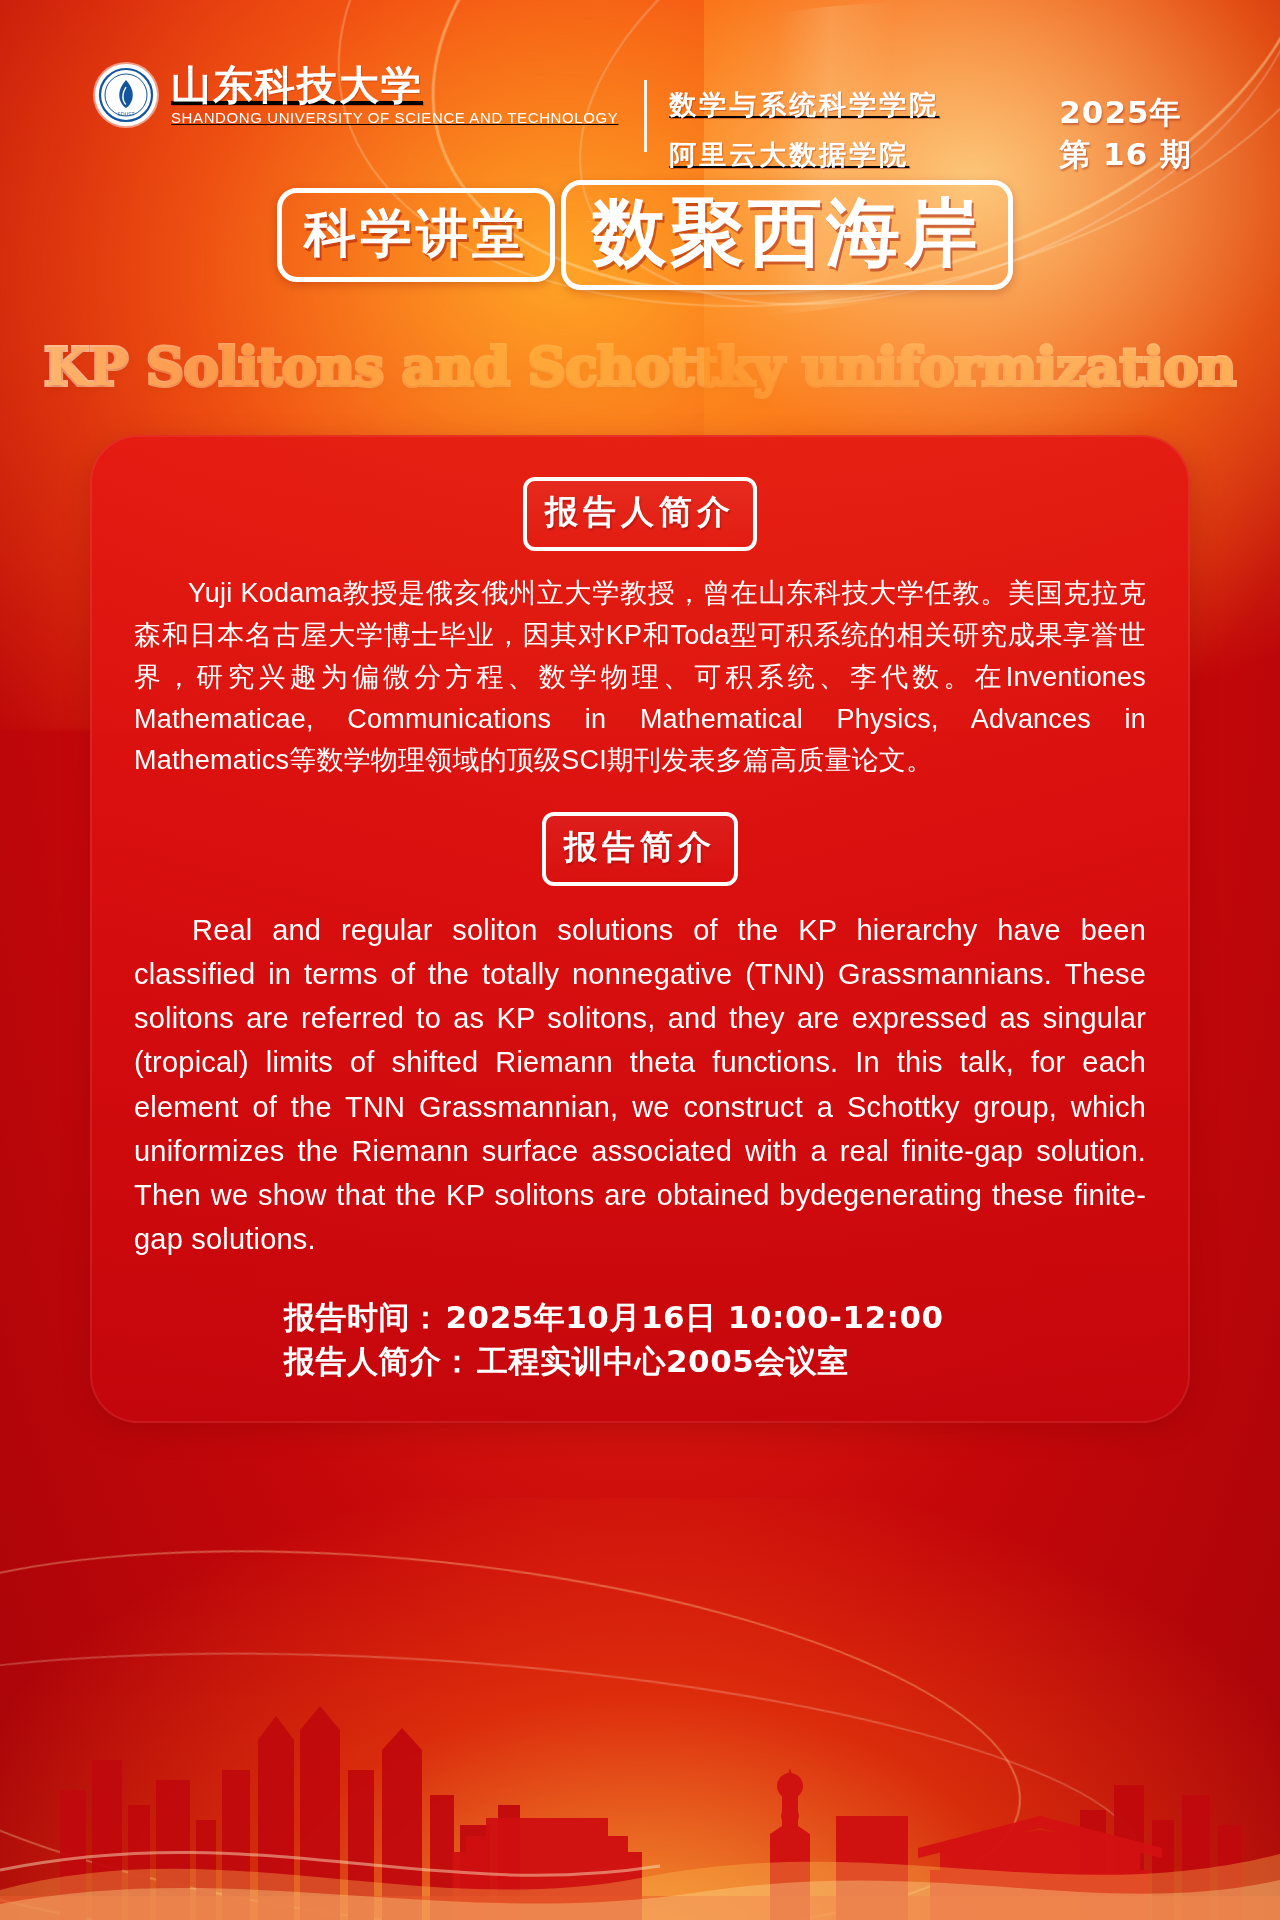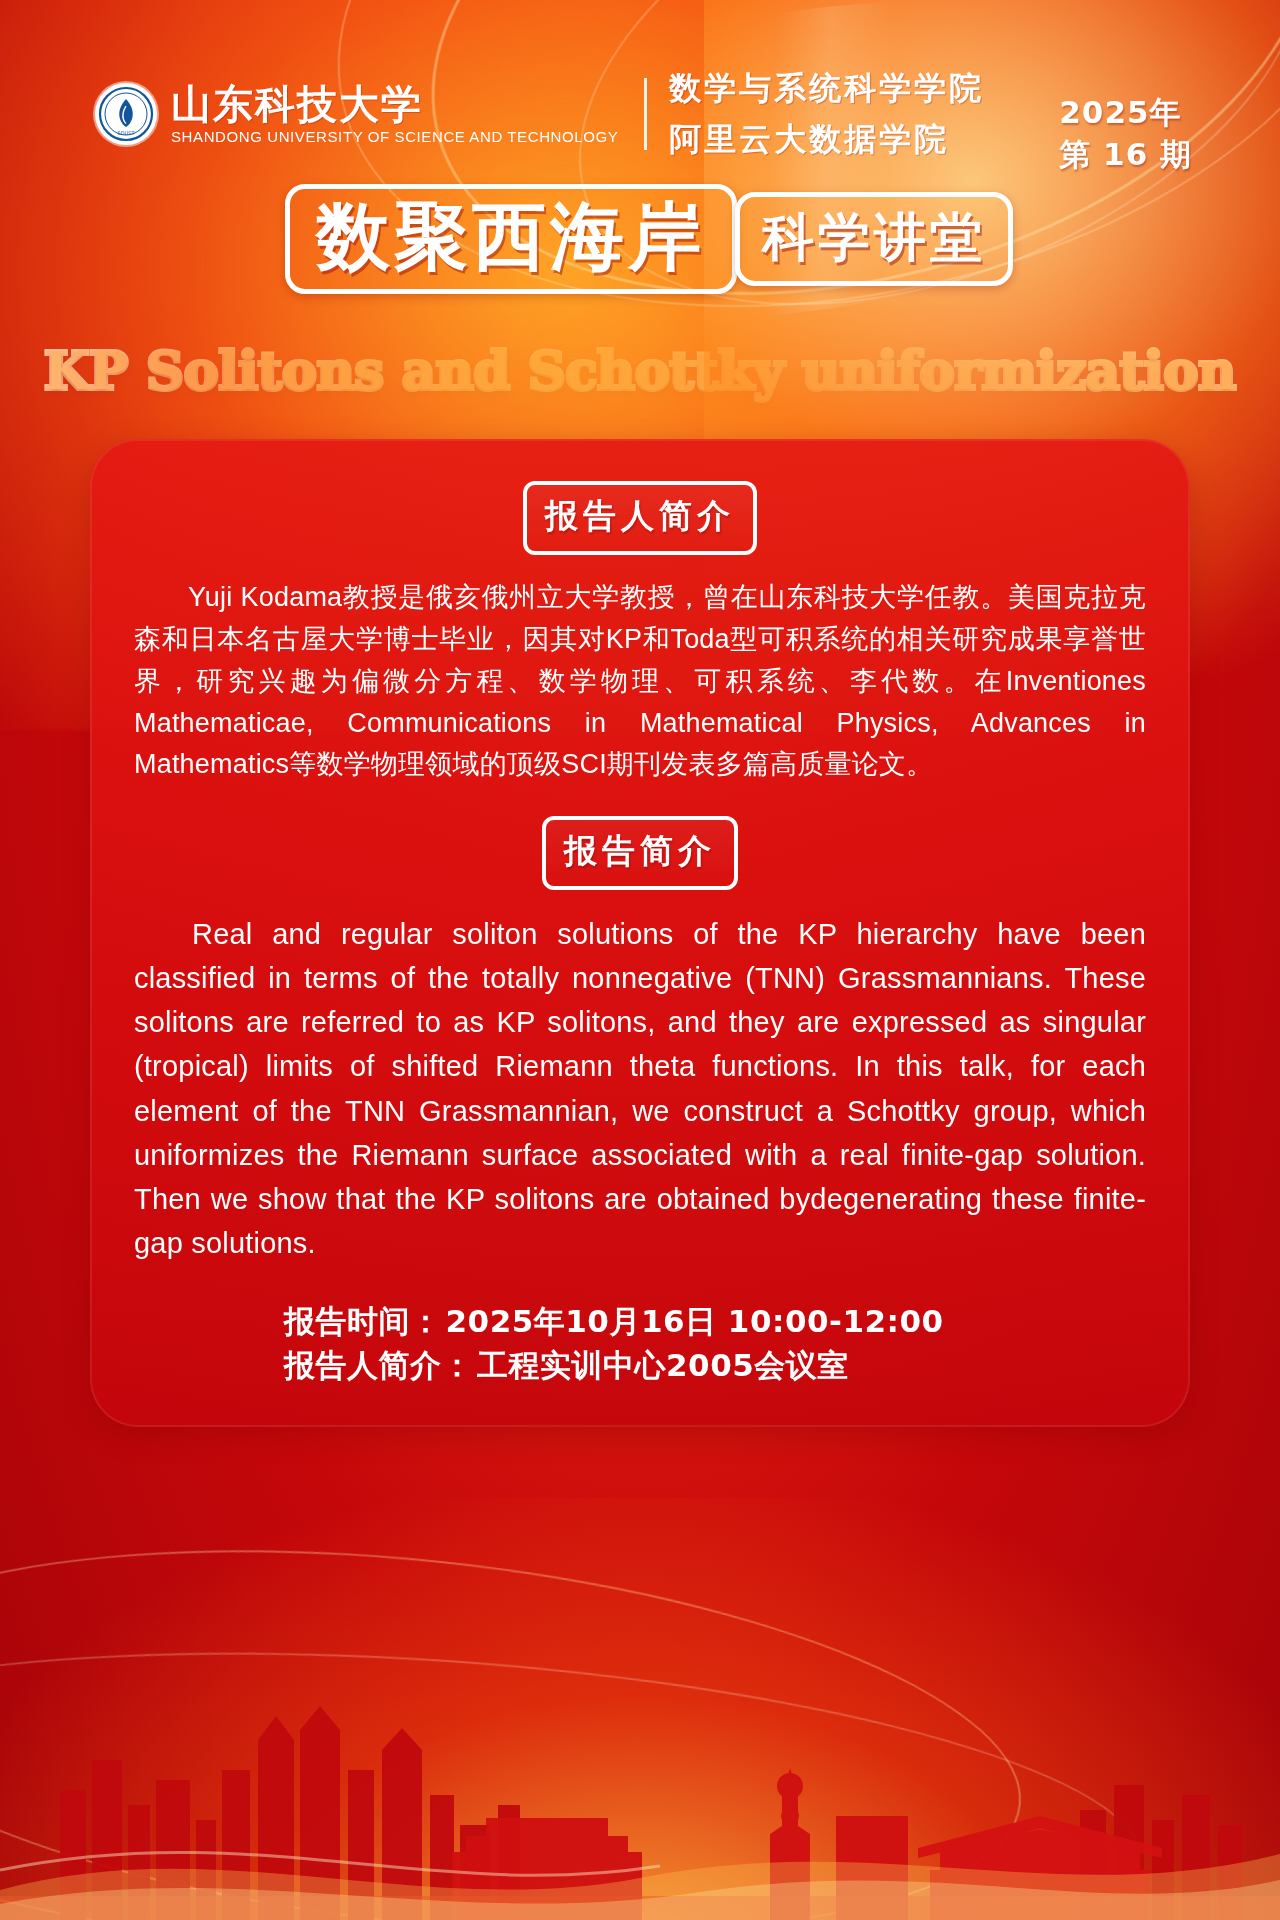--- a/index.html
+++ b/index.html
@@ -69,24 +69,24 @@
       radial-gradient(ellipse at 20% 60%, rgba(255,255,255,0.16) 0 2px, transparent 3px),
       linear-gradient(100deg, rgba(255,255,255,0.00) 45%, rgba(255,235,190,0.18) 52%, rgba(255,255,255,0.0) 60%);
     transform: rotate(-8deg);
     border-radius: 60%;
   }
 
   
   .header {
     position: relative;
     display: flex;
-    align-items: center;
-    padding: 114px 0 0 95px;
+    padding: 80px 0 0 95px;
     height: 110px;
     box-sizing: border-box;
+    text-decoration: underline;
   }
   .logo-wrap {
     display: flex;
     align-items: center;
     gap: 14px;
   }
   .logo-badge {
     width: 62px;
     height: 62px;
     border-radius: 50%;
@@ -126,24 +126,25 @@
     margin: 0 22px 0 26px;
   }
   .college {
     display: flex;
     flex-direction: column;
     gap: 7px;
   }
   .college div {
     font-family: "DejaVu Sans", sans-serif;
     font-weight: bold;
-    font-size: 32px;
+    font-size: 27px;
     color: #ffffff;
     letter-spacing: 3px;
     text-shadow: 1px 1px 1px rgba(130,0,0,0.3);
+    margin-top: 7px;
   }
   .issue {
     position: absolute;
     right: 88px;
     top: 92px;
     text-align: left;
     color: #ffffff;
     font-family: "DejaVu Sans", sans-serif;
     font-weight: bold;
     font-size: 31px;
@@ -305,25 +306,25 @@
       <div>阿里云大数据学院</div>
     </div>
   </div>
 
   <div class="issue">
     <div>2025年</div>
     <div>第 16 期</div>
   </div>
 
   <div class="plaques">
+    <div class="plaque plaque-sub">
+      <div class="inner">科学讲堂</div>
+    </div>
     <div class="plaque plaque-main">
       <div class="inner">数聚西海岸</div>
-    </div>
-    <div class="plaque plaque-sub">
-      <div class="inner">科学讲堂</div>
     </div>
   </div>
 
   <div class="main-title">KP Solitons and Schottky uniformization</div>
 
   <div class="card">
 
     <div class="section-head">
       <div class="tag">报告人简介</div>
     </div>

